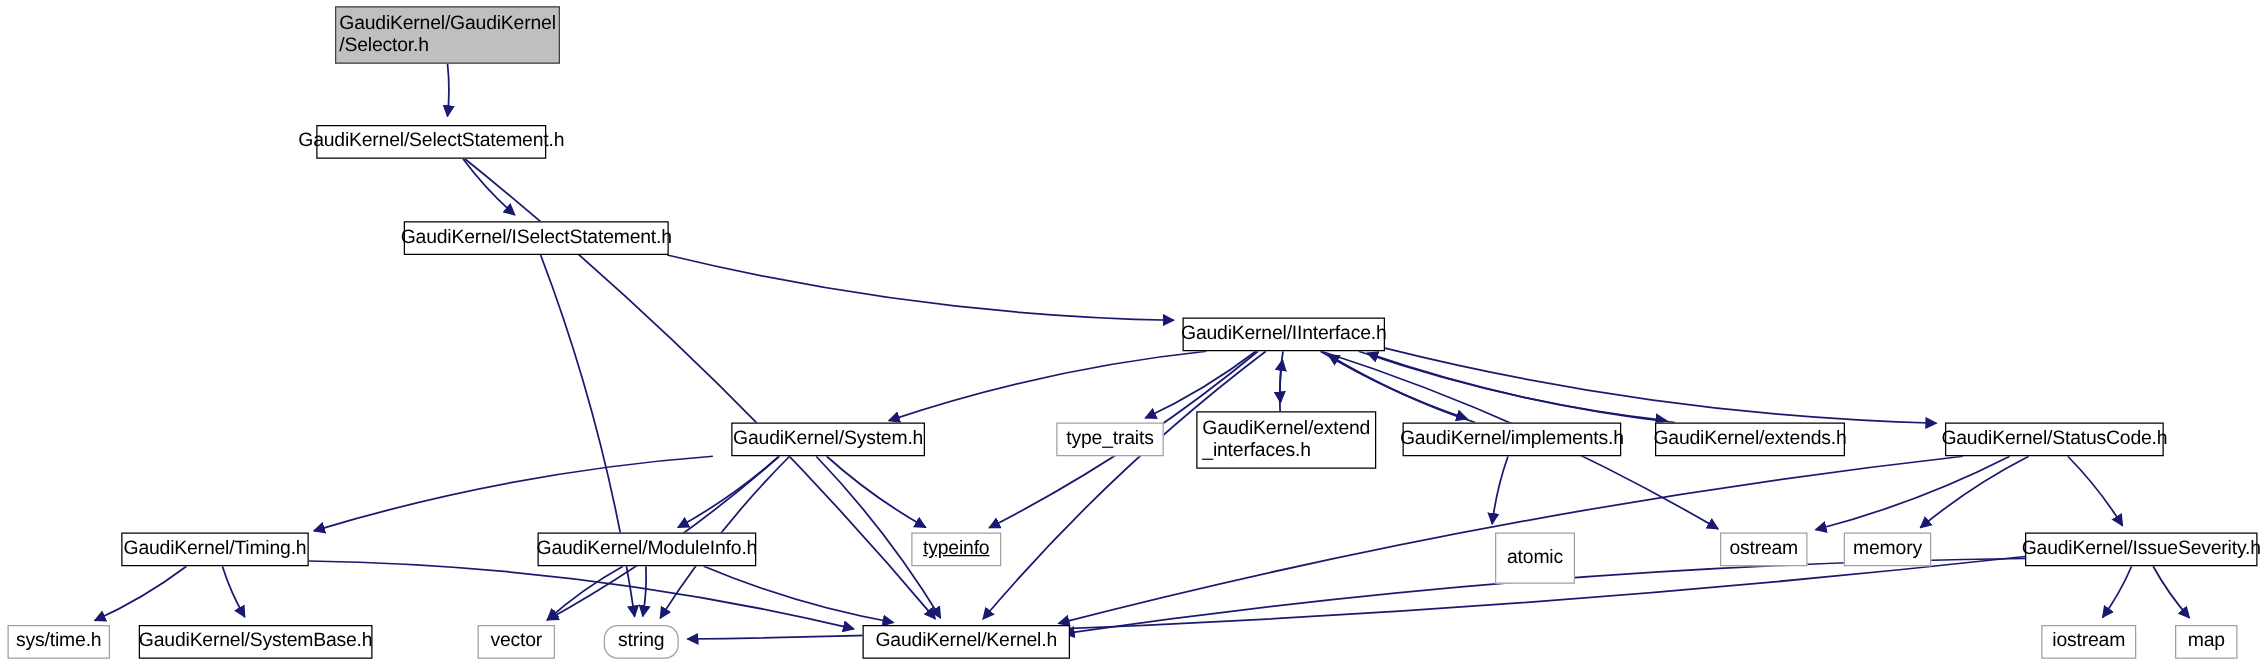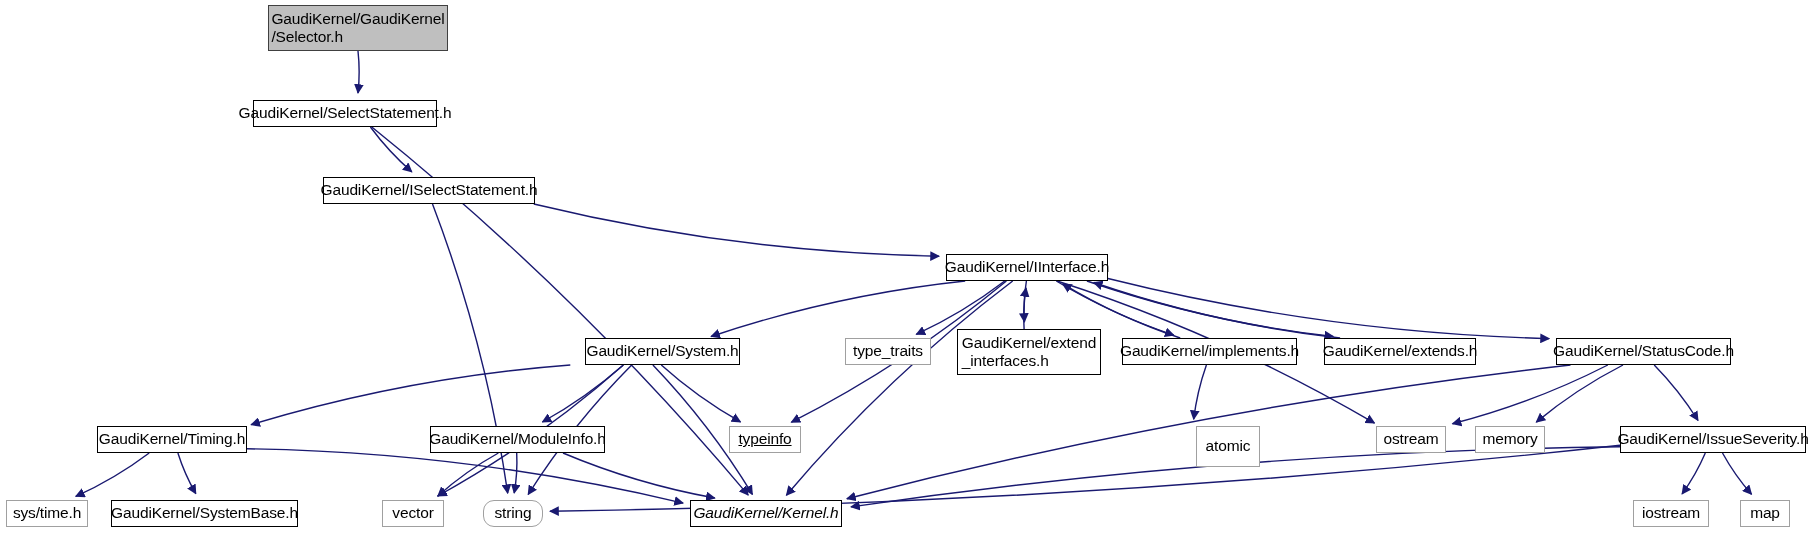--- a/index.html
+++ b/index.html
@@ -124,18 +124,18 @@
       <div class="node" style="left: 430px; top: 426px; width: 175px; height: 27px;"><span class="node-label">GaudiKernel/ModuleInfo.h</span></div>
       <div class="node sys" style="left: 729px; top: 426px; width: 72px; height: 27px; text-decoration: underline;"><span class="node-label">typeinfo</span></div>
       <div class="node sys" style="left: 1157px; top: 426px; width: 64px; height: 41px; margin-left: 39px;"><span class="node-label">atomic</span></div>
       <div class="node sys" style="left: 1376px; top: 426px; width: 70px; height: 27px;"><span class="node-label">ostream</span></div>
       <div class="node sys" style="left: 1475px; top: 426px; width: 70px; height: 27px;"><span class="node-label">memory</span></div>
       <div class="node" style="left: 1620px; top: 426px; width: 186px; height: 27px;"><span class="node-label">GaudiKernel/IssueSeverity.h</span></div>
       <div class="node sys" style="left: 6px; top: 500px; width: 82px; height: 27px;"><span class="node-label">sys/time.h</span></div>
       <div class="node" style="left: 111px; top: 500px; width: 187px; height: 27px;"><span class="node-label">GaudiKernel/SystemBase.h</span></div>
       <div class="node sys" style="left: 382px; top: 500px; width: 62px; height: 27px;"><span class="node-label">vector</span></div>
       <div class="node sys" style="left: 483px; top: 500px; width: 60px; height: 27px; border-radius: 11px;"><span class="node-label">string</span></div>
-      <div class="node" style="left: 690px; top: 500px; width: 152px; height: 27px; font-style: italic;"><span class="node-label">GaudiKernel/Kernel.h</span></div>
+      <div class="node" style="left: 690px; top: 500px; width: 166px; height: 27px;"><span class="node-label">GaudiKernel/Kernel.h</span></div>
       <div class="node sys" style="left: 1633px; top: 500px; width: 76px; height: 27px;"><span class="node-label">iostream</span></div>
       <div class="node sys" style="left: 1740px; top: 500px; width: 50px; height: 27px;"><span class="node-label">map</span></div>
     </div>
 
 </div>
 
 </body></html>

